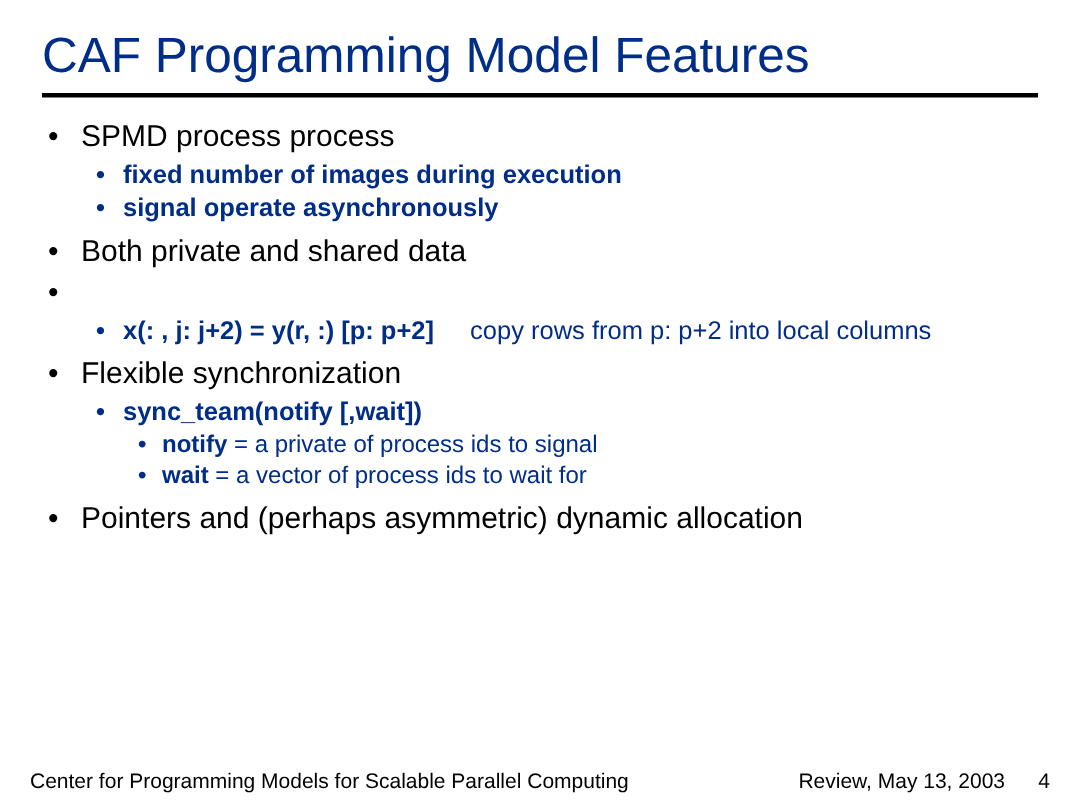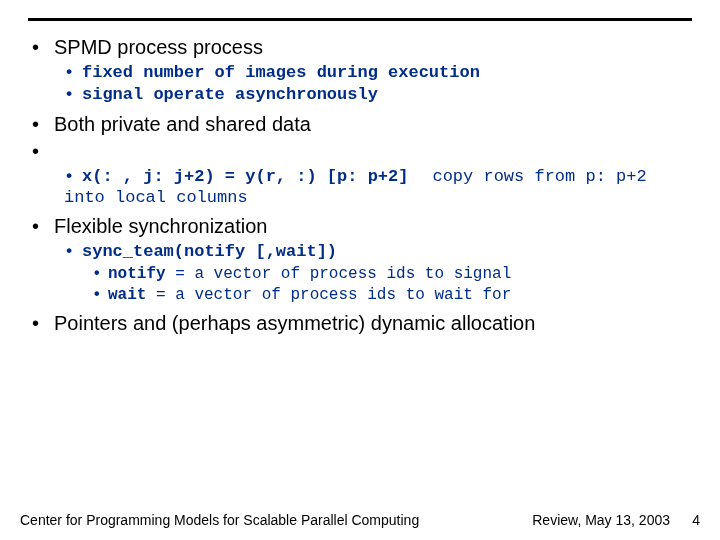--- a/index.html
+++ b/index.html
@@ -52,21 +52,20 @@
   list-style: none;
   padding-left: 32px;
   margin: 2px 0 6px 0;
 }
 ul.level2 > li {
   font-size: 17px;
   color: #002D88;
   font-weight: bold;
   margin-bottom: 1px;
   line-height: 1.25;
-  font-family: Liberation Mono, monospace;
 }
 ul.level2 > li::before {
   content: "•";
   color: #002D88;
   display: inline-block;
   width: 16px;
   margin-right: 2px;
 }
 ul.level3 {
   list-style: none;
@@ -104,41 +103,42 @@
   color: #000;
 }
 .footer-left { position: absolute; left: 20px; bottom: 0; }
 .footer-right { position: absolute; right: 50px; bottom: 0; }
 .footer-num { position: absolute; right: 20px; bottom: 0; }
 </style>
 </head>
 <body>
 
 <div class="slide">
+  <h1 class="title">CAF Programming Model Features</h1>
   <hr class="rule">
 
   <ul class="level1">
     <li><span>SPMD process process</span>
       <ul class="level2">
         <li><span>fixed number of images during execution</span></li>
         <li><span>signal operate asynchronously</span></li>
       </ul>
     </li>
     <li><span>Both private and shared data</span>
     </li>
     <li>
       <ul class="level2">
         <li><span>x(: , j: j+2) = y(r, :) [p: p+2]</span><span class="pad3"></span><span class="nonbold">copy rows from p: p+2 into local columns</span></li>
       </ul>
     </li>
     <li><span>Flexible synchronization</span>
       <ul class="level2">
         <li><span>sync_team(notify [,wait])</span>
           <ul class="level3">
-            <li><span>notify</span><span class="nonbold"> = a vector of process ids to signal</span></li>
+            <li><span>notify</span><span class="nonbold"> = a private of process ids to signal</span></li>
             <li><span>wait</span><span class="nonbold"> = a vector of process ids to wait for</span></li>
           </ul>
         </li>
       </ul>
     </li>
     <li><span>Pointers and (perhaps asymmetric) dynamic allocation</span></li>
   </ul>
 
   <div class="footer">
     <span class="footer-left">Center for Programming Models for Scalable Parallel Computing</span>

